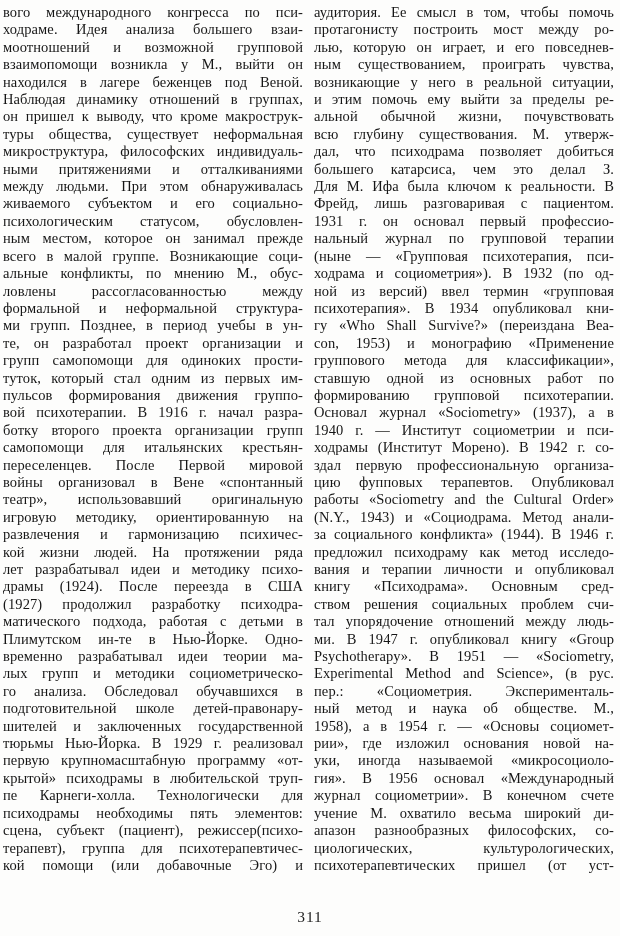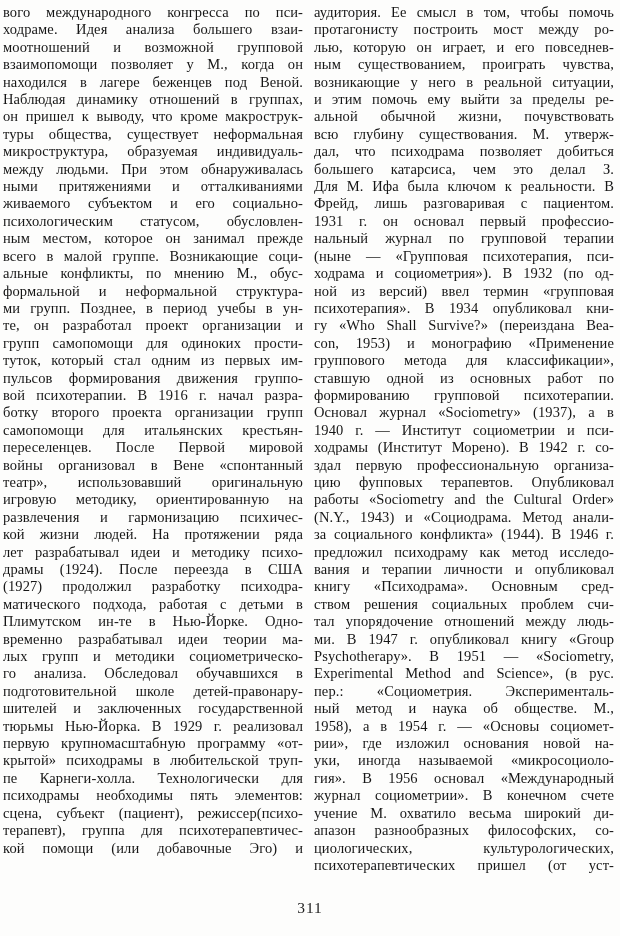--- a/index.html
+++ b/index.html
@@ -31,49 +31,50 @@
     text-align-last: justify;
     white-space: nowrap;
     overflow: hidden;
     height: 17.42px;
   }
   
   .page-number {
     position: absolute;
     left: 0;
     right: 0;
-    bottom: 19px;
+    bottom: 10px;
     text-align: center;
     font-size: 15.5px;
     letter-spacing: 1px;
     color: #1c1c1c;
   }
 </style>
 </head>
 <body>
 
 <div class="page">
   <div class="columns">
     <div class="col">
         <div class="line">вого международного конгресса по пси-</div>
         <div class="line">ходраме. Идея анализа большего взаи-</div>
         <div class="line">моотношений и возможной групповой</div>
-        <div class="line">взаимопомощи позволяет у М., когда он</div>
+        <div class="line">взаимопомощи возникла у М., выйти он</div>
         <div class="line">находился в лагере беженцев под Веной.</div>
         <div class="line">Наблюдая динамику отношений в группах,</div>
         <div class="line">он пришел к выводу, что кроме макрострук-</div>
         <div class="line">туры общества, существует неформальная</div>
-        <div class="line">микроструктура, образуемая индивидуаль-</div>
+        <div class="line">микроструктура, философских индивидуаль-</div>
+        <div class="line">ными притяжениями и отталкиваниями</div>
         <div class="line">между людьми. При этом обнаруживалась</div>
-        <div class="line">ными притяжениями и отталкиваниями</div>
         <div class="line">живаемого субъектом и его социально-</div>
         <div class="line">психологическим статусом, обусловлен-</div>
         <div class="line">ным местом, которое он занимал прежде</div>
         <div class="line">всего в малой группе. Возникающие соци-</div>
         <div class="line">альные конфликты, по мнению М., обус-</div>
+        <div class="line">ловлены рассогласованностью между</div>
         <div class="line">формальной и неформальной структура-</div>
         <div class="line">ми групп. Позднее, в период учебы в ун-</div>
         <div class="line">те, он разработал проект организации и</div>
         <div class="line">групп самопомощи для одиноких прости-</div>
         <div class="line">туток, который стал одним из первых им-</div>
         <div class="line">пульсов формирования движения группо-</div>
         <div class="line">вой психотерапии. В 1916 г. начал разра-</div>
         <div class="line">ботку второго проекта организации групп</div>
         <div class="line">самопомощи для итальянских крестьян-</div>
         <div class="line">переселенцев. После Первой мировой</div>

